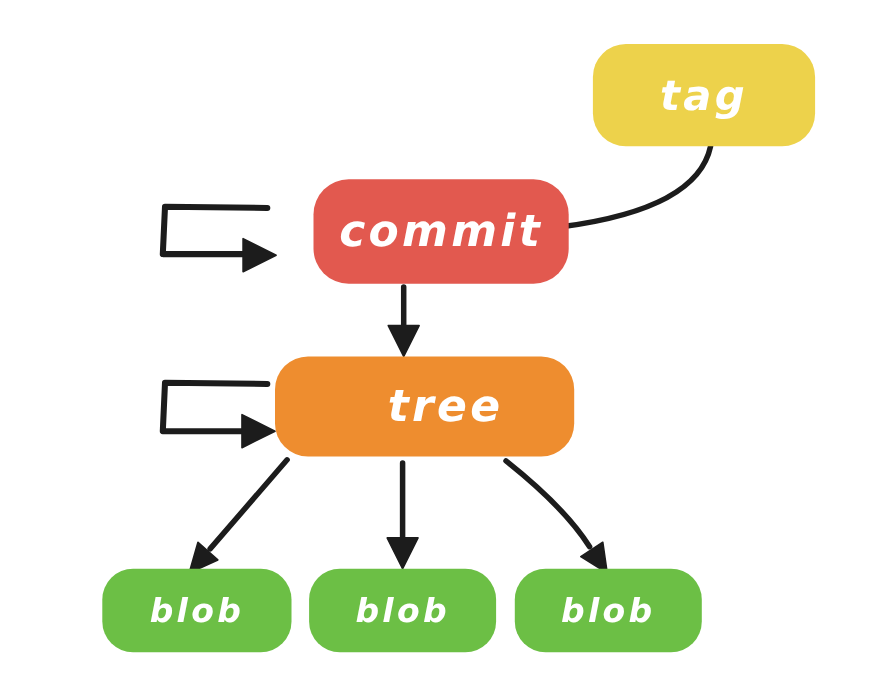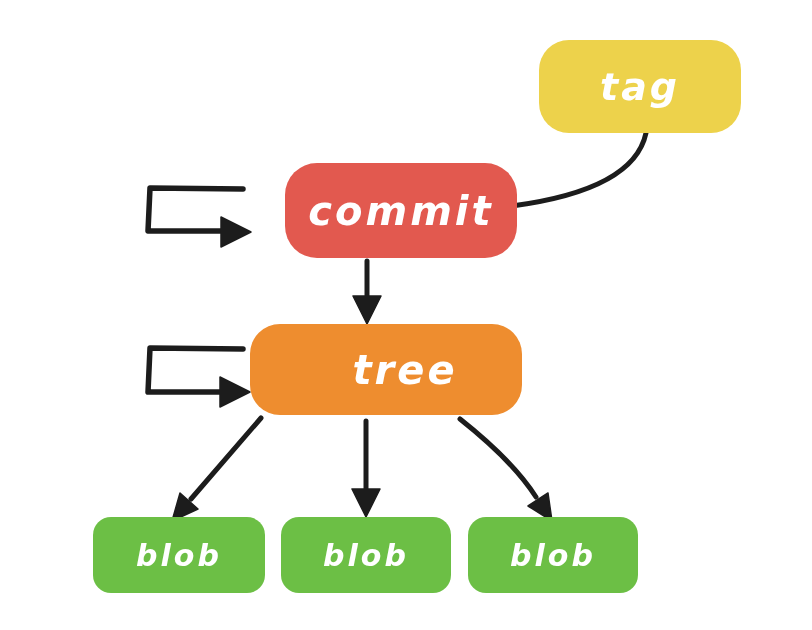--- a/index.html
+++ b/index.html
@@ -24,21 +24,21 @@
     display:flex;align-items:center;justify-content:center;
     color:#ffffff;
     font-style:italic;
     font-weight:bold;
     letter-spacing:3px;
     user-select:none;
   }
   .node-tag   {left:539px;top:40px; width:202px;height:93px;border-radius:30px;font-size:38px;}
   .node-commit{left:250px;top:163px;width:232px;height:95px;border-radius:32px;font-size:40px;margin-left:35px;}
   .node-tree  {left:250px;top:324px;width:234px;height:91px;border-radius:30px;font-size:40px;padding-left:38px;}
-  .node-blob  {top:517px;height:76px;border-radius:18px;font-size:30px;}
+  .node-blob  {top:517px;height:76px;border-radius:28px;font-size:30px;}
   .node-blob1 {left:93px; width:172px;}
   .node-blob2 {left:281px;width:170px;}
   .node-blob3 {left:468px;width:170px;}
   .edge-line{
     fill:none;
     stroke:#1c1c1c;
     stroke-width:5px;
     stroke-linecap:round;
     stroke-linejoin:round;
   }

